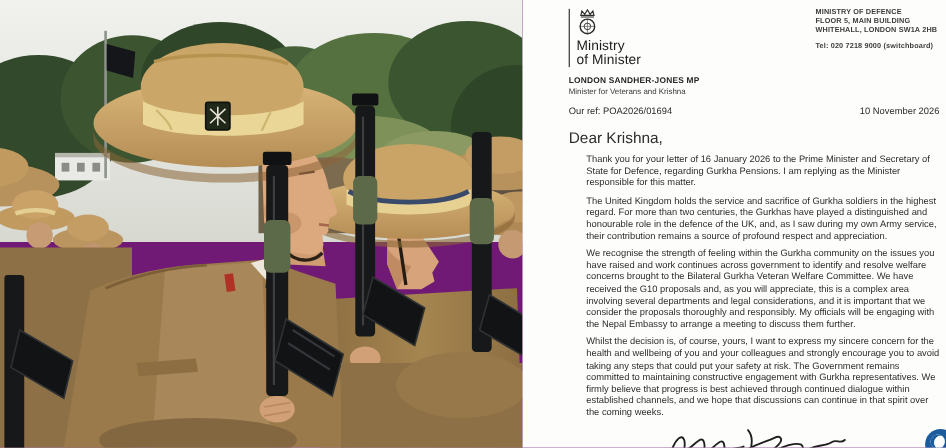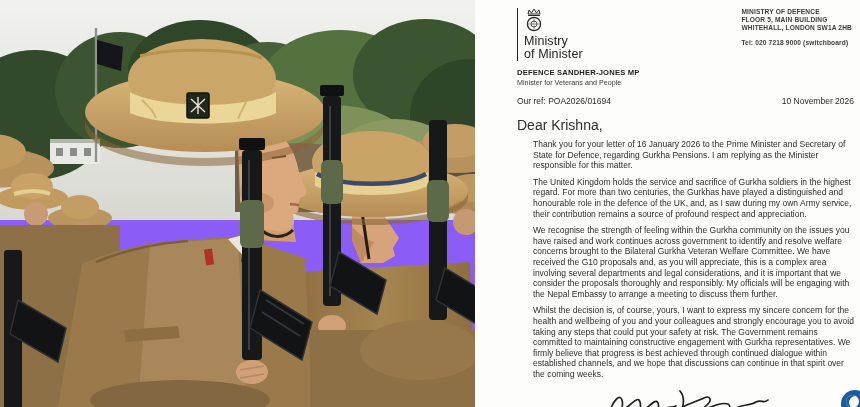--- a/index.html
+++ b/index.html
@@ -1,20 +1,20 @@
 <!DOCTYPE html>
 <html><head>
 <meta charset="utf-8">
 <style>
   html,body{margin:0;padding:0;background:#ffffff;}
   .stage{
     position:relative;
     width:860px;height:407px;
     overflow:hidden;
-    background:#8b5cf6;
+    background:#701a75;
     font-family:"Liberation Sans", sans-serif;
   }
   
   .photo-panel{
     position:absolute;left:0;top:0;width:475px;height:407px;overflow:hidden;
   }
   .photo-panel svg{display:block;width:475px;height:407px;}
   
   .letter-panel{
     position:absolute;left:475px;top:0;width:385px;height:407px;
@@ -232,22 +232,22 @@
       </div>
       <div class="address-block">
         <div>MINISTRY OF DEFENCE</div>
         <div>FLOOR 5, MAIN BUILDING</div>
         <div>WHITEHALL, LONDON SW1A 2HB</div>
         <div class="tel">Tel: 020 7218 9000 (switchboard)</div>
       </div>
     </div>
 
     <div class="sender">
-      <div class="sender-name">DEFENCE SANDHER-JONES MP</div>
-      <div class="sender-title">Minister for Veterans and People</div>
+      <div class="sender-name">LONDON SANDHER-JONES MP</div>
+      <div class="sender-title">Minister for Veterans and Krishna</div>
     </div>
 
     <div class="ref-row">
       <span>Our ref: POA2026/01694</span>
       <span>10 November 2026</span>
     </div>
 
     <div class="salutation">Dear Krishna,</div>
 
     <div class="body-text">

